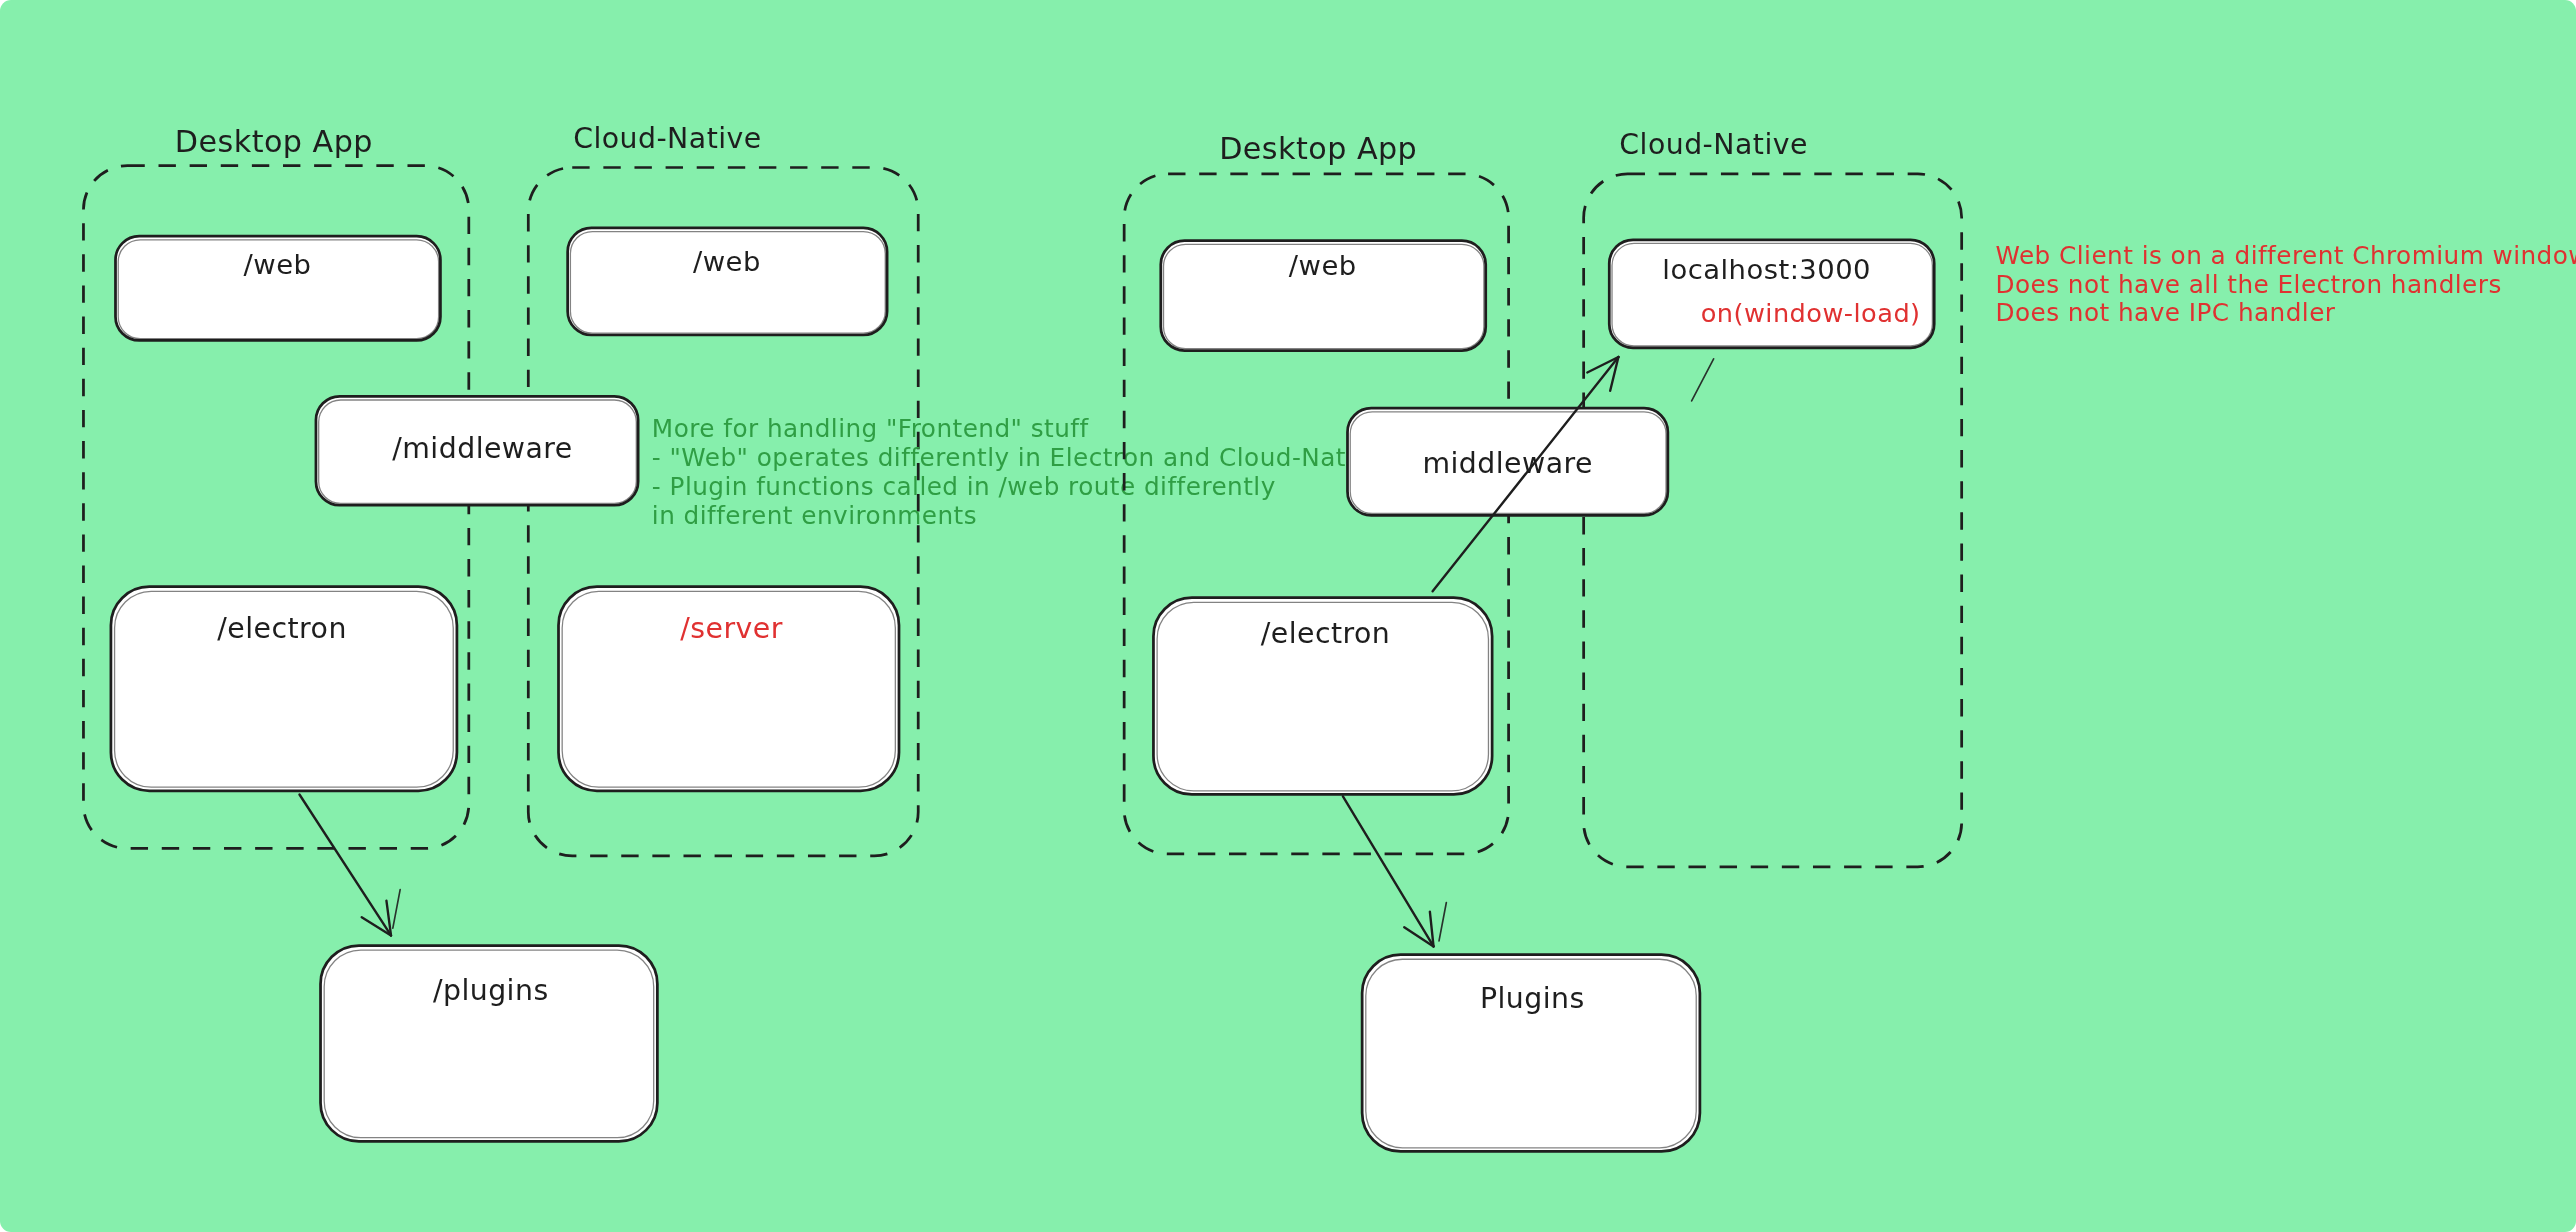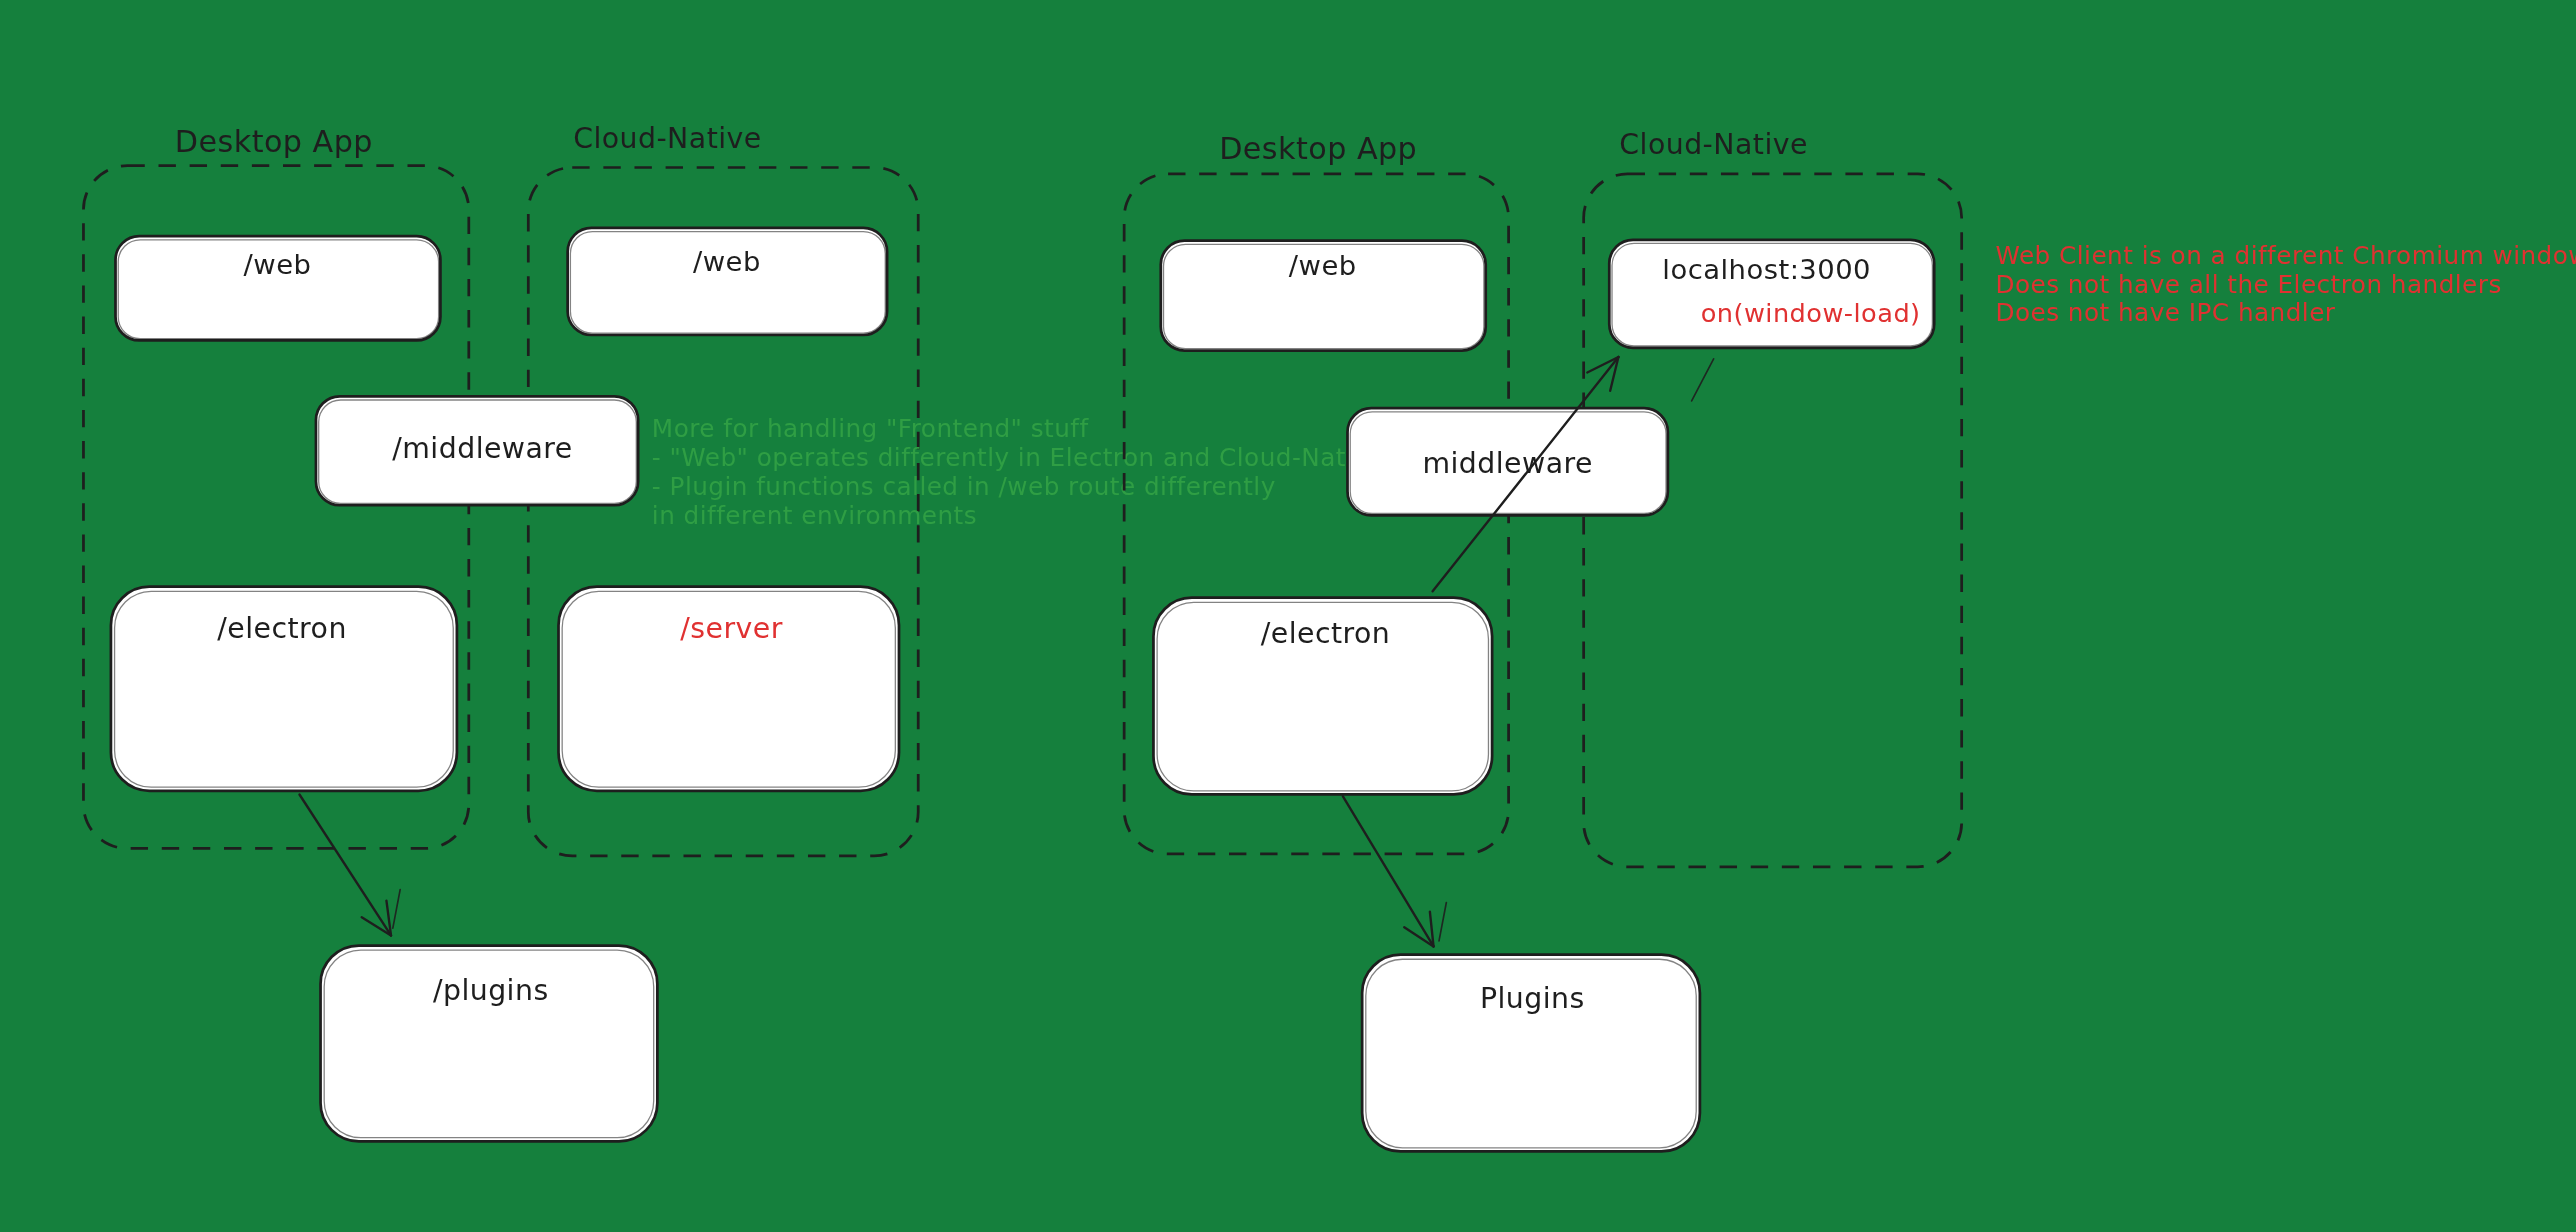--- a/index.html
+++ b/index.html
@@ -1,16 +1,16 @@
 <!DOCTYPE html>
 <html style="font-size:14.6px"><head>
 <meta charset="utf-8">
 <style>
   html,body{margin:0;padding:0;background:#ffffff;}
-  .stage{position:relative;width:2576px;height:1232px;background:#15803d;overflow:hidden;}
+  .stage{position:relative;width:2576px;height:1232px;background:#86efac;overflow:hidden;border-radius:11px;}
   svg{display:block;}
   text{font-family:"DejaVu Sans", sans-serif;fill:#1e1e1e;}
   .hand{letter-spacing:0.5px;}
   .fs33{font-size:33px;}
   .fs31{font-size:31px;}
   .fs30{font-size:30px;}
   .fs28{font-size:28px;}
   .fs27{font-size:27px;}
   .mid{text-anchor:middle;}
   .green{fill:#2f9e44;}

